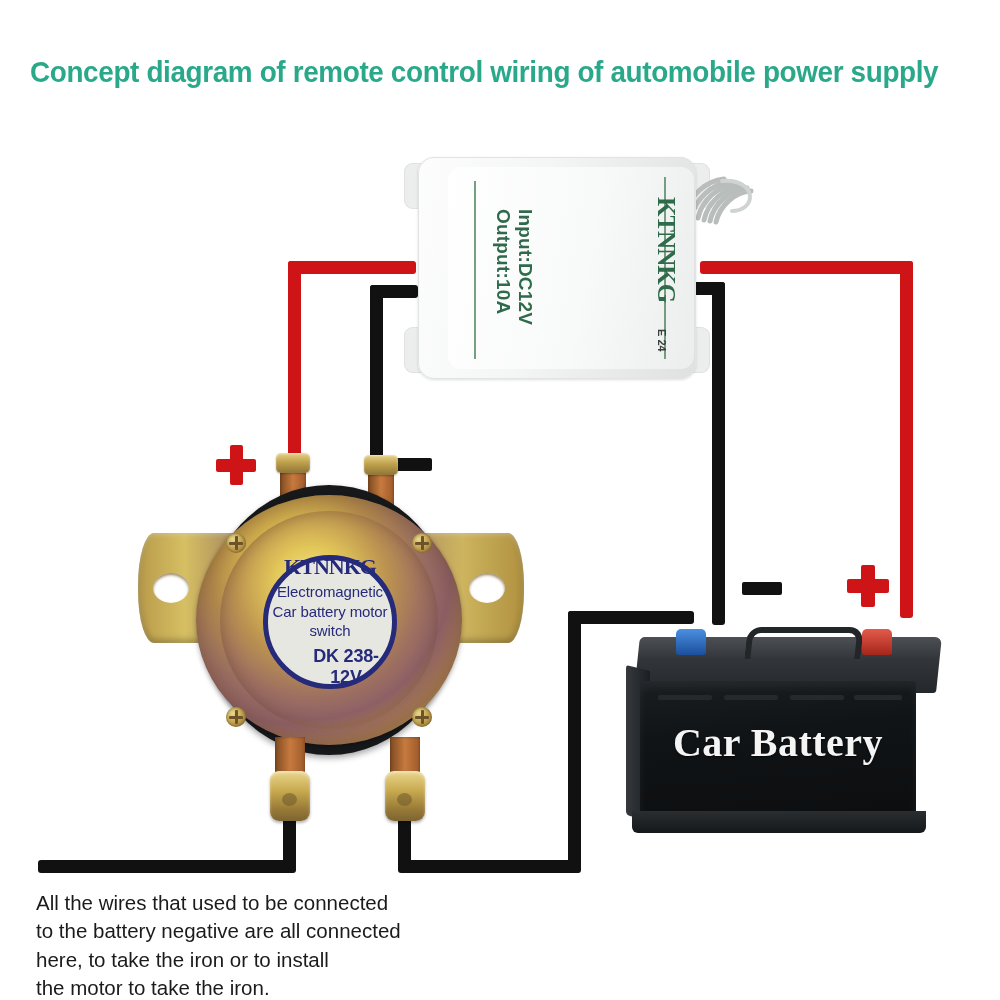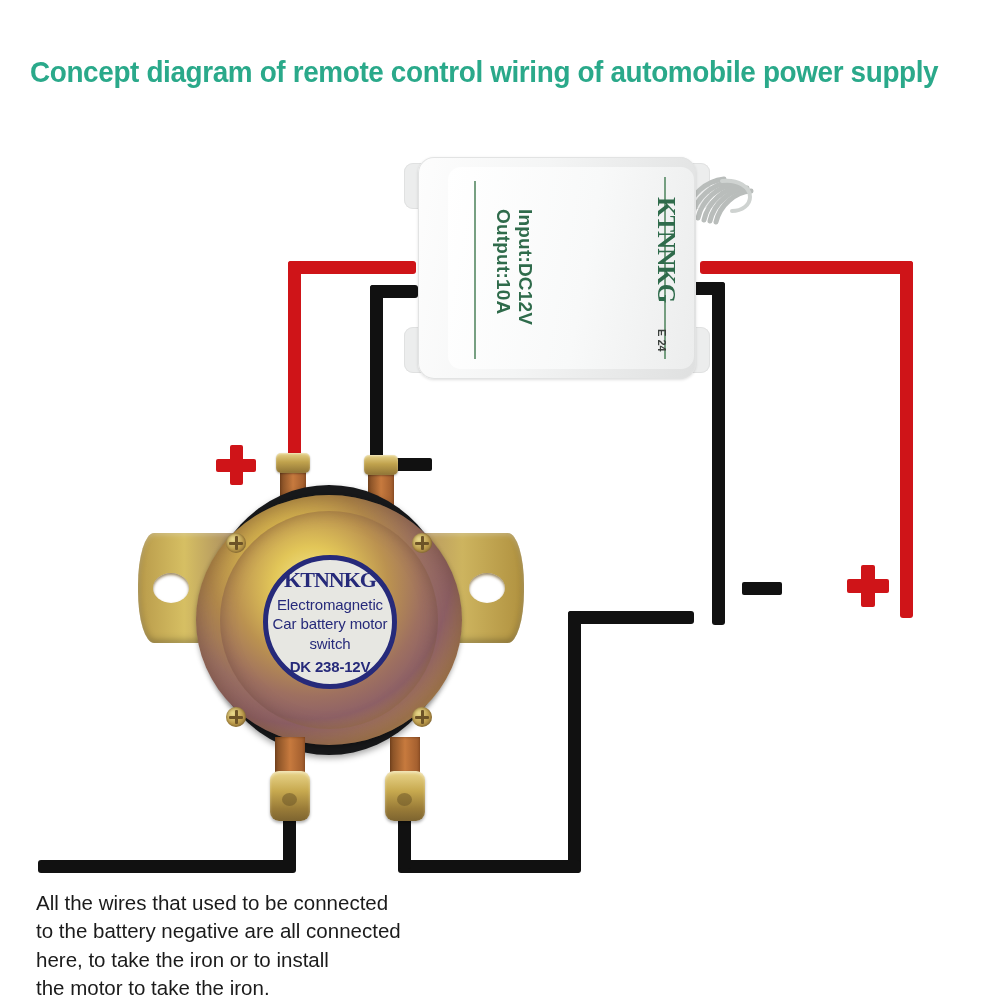--- a/index.html
+++ b/index.html
@@ -121,21 +121,21 @@
   #screw-br{left:284px;top:262px;}
   #sol-label{
     position:absolute;left:135px;top:110px;width:134px;height:134px;border-radius:50%;
     background:#e7e7e2;border:5px solid #262a7a;
     display:flex;flex-direction:column;align-items:center;justify-content:center;
     text-align:center;color:#262a7a;box-sizing:border-box;
   }
   #lbl-brand{font-size:22px;font-weight:bold;letter-spacing:-1px;line-height:1;
              font-family:"Liberation Serif","DejaVu Serif",serif;margin-bottom:4px;}
   .lbl-sub{font-size:15px;line-height:1.3;letter-spacing:-.1px;}
-  #lbl-model{font-size:15px;font-weight:bold;margin-top:5px;letter-spacing:-.2px;}
+  #lbl-model{font-size:18px;font-weight:bold;margin-top:5px;letter-spacing:-.2px;margin-left:32px;}
 
   
   .post-cu{position:absolute;width:26px;background:linear-gradient(90deg,#7d4a22,#c77a3e,#9d5a2c);
            box-shadow:inset 0 0 3px rgba(60,25,5,.5);}
   .post-nut{
     position:absolute;width:34px;height:20px;border-radius:5px;
     background:linear-gradient(180deg,#e6d288 0%,#c0a24d 45%,#8f7436 100%);
     box-shadow:inset 0 1px 2px rgba(255,255,255,.45), 0 1px 2px rgba(0,0,0,.3);
   }
   .post-nut-b{
@@ -302,19 +302,34 @@
   </div>
 
   <div class="sign" style="left:742px;top:577px;width:40px;height:13px;">
     <div class="minus-bar" style="left:0;top:0;width:40px;height:13px;background:#111111;"></div>
   </div>
   <div class="sign sign-plus" style="left:847px;top:560px;width:42px;height:42px;">
     <div class="plus-h" style="left:0;top:14px;width:42px;height:14px;background:#cf1418;"></div>
     <div class="plus-v" style="left:14px;top:0;width:14px;height:42px;background:#cf1418;"></div>
   </div>
 
+  <div id="battery">
+    <div id="bat-top"></div>
+    <div class="bat-term" id="bat-term-neg"></div>
+    <div class="bat-term" id="bat-term-pos"></div>
+    <div id="bat-handle"></div>
+    <div id="bat-side"></div>
+    <div id="bat-face">
+      <div class="bat-vent" style="left:18px;top:14px;width:54px;"></div>
+      <div class="bat-vent" style="left:84px;top:14px;width:54px;"></div>
+      <div class="bat-vent" style="left:150px;top:14px;width:54px;"></div>
+      <div class="bat-vent" style="left:214px;top:14px;width:48px;"></div>
+    </div>
+    <div id="bat-text">Car Battery</div>
+    <div id="bat-base"></div>
+  </div>
 
   <div id="caption">All the wires that used to be connected
 to the battery negative are all connected
 here, to take the iron or to install
 the motor to take the iron.</div>
 
 </div>
 
 </body></html>

